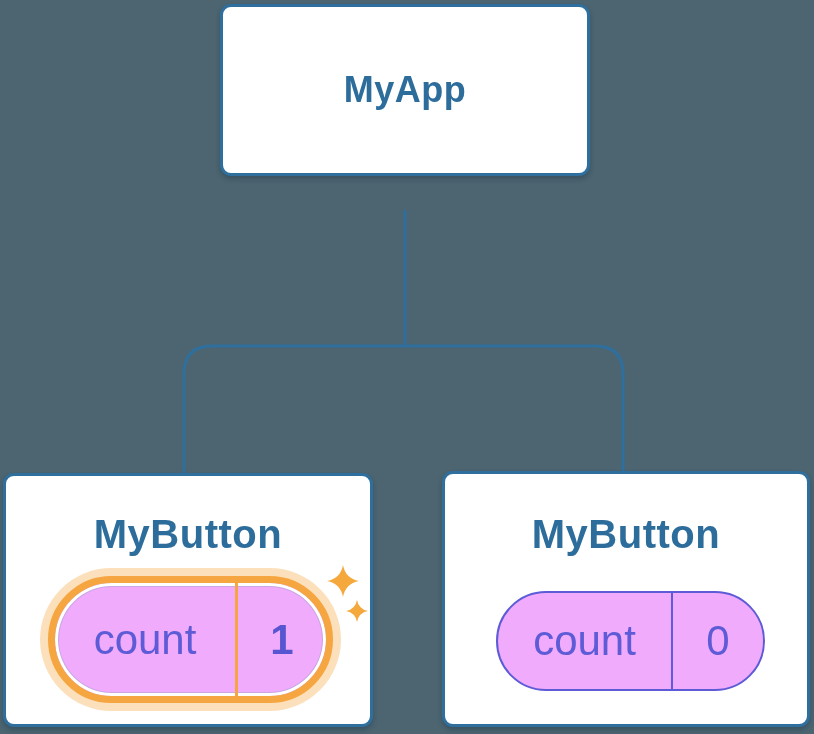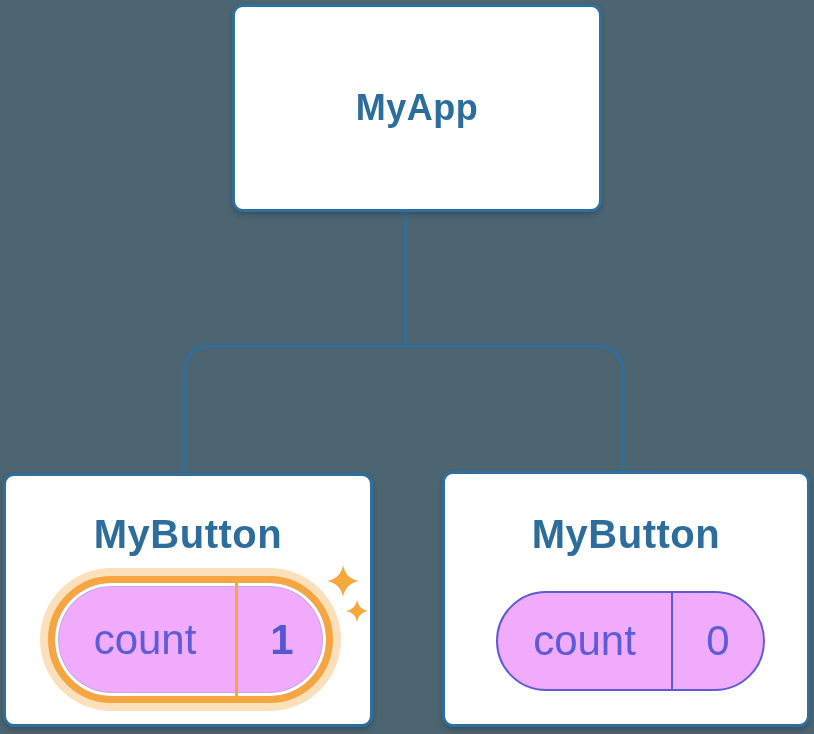--- a/index.html
+++ b/index.html
@@ -30,25 +30,24 @@
     border: 3px solid #2F6F9E;
     border-radius: 11px;
     box-sizing: border-box;
     box-shadow: 0 3px 5px rgba(15, 40, 60, 0.30);
     z-index: 1;
   }
   .node-card.root {
     left: 220px;
     top: 4px;
     width: 370px;
-    height: 208px;
+    height: 172px;
     display: flex;
     align-items: center;
     justify-content: center;
-    margin-left: 12px;
   }
   .node-card.child-left {
     left: 3px;
     top: 473px;
     width: 370px;
     height: 254px;
   }
   .node-card.child-right {
     left: 442px;
     top: 471px;

